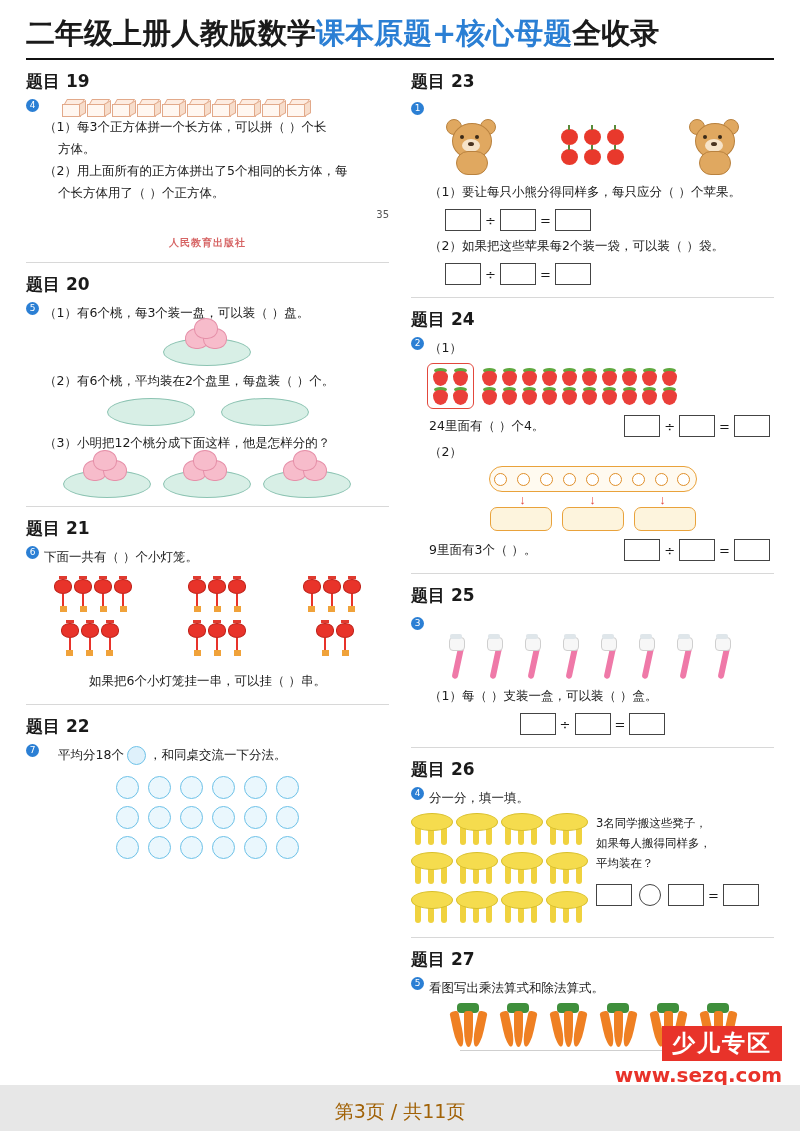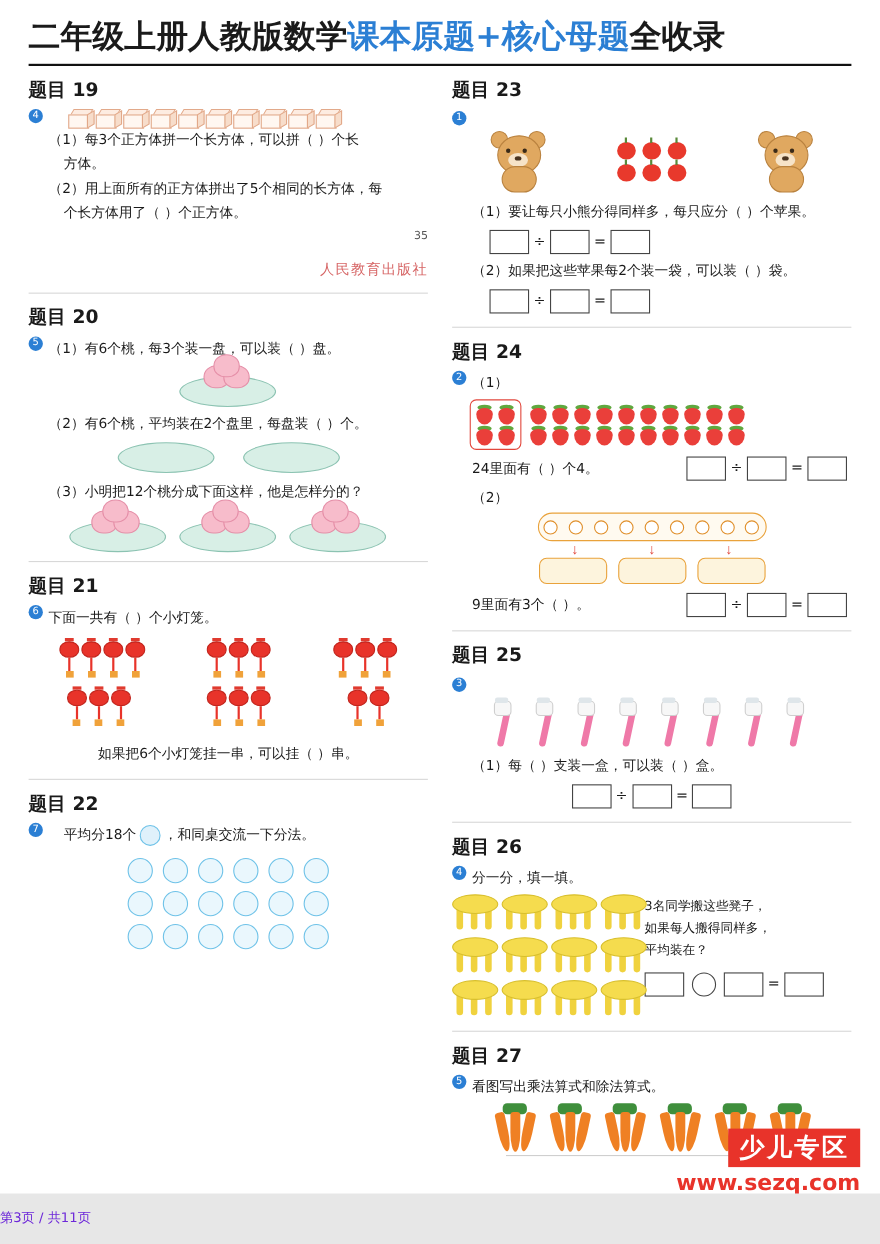--- a/index.html
+++ b/index.html
@@ -78,23 +78,23 @@
   .eqline{margin:6px 0 4px 30px;}
   .eqline.c{margin-left:0;text-align:center;}
   
   .art{margin:6px 0;}
   .cubes{display:flex;gap:3px;padding-left:18px;}
   .cube{position:relative;width:22px;height:17px;}
   .cube .top{position:absolute;left:3px;top:0;width:16px;height:5px;background:#fdece1;border:1px solid #e2a98a;transform:skewX(-30deg);}
   .cube .front{position:absolute;left:0;top:5px;width:17px;height:11px;background:#fff7f1;border:1px solid #e2a98a;}
   .cube .side{position:absolute;left:17px;top:3px;width:5px;height:11px;background:#f7ddcb;border:1px solid #e2a98a;transform:skewY(-30deg);}
   .stamp{
-    text-align:right;color:#cf4a4a;font-size:13px;
+    text-align:center;color:#cf4a4a;font-size:10px;
     font-family:"DejaVu Serif",serif;letter-spacing:1px;
-    opacity:.85;margin-top:16px;
+    opacity:.85;margin-top:16px;font-weight:bold;
   }
   .pagenum-inline{
     text-align:right;font-size:10px;color:#555;
     font-family:"DejaVu Sans",sans-serif;
     margin-top:6px;
   }
   
   .plate{
     width:86px;height:26px;border-radius:50%;
     background:#d8efe6;border:1px solid #8cc3b2;
@@ -172,22 +172,22 @@
   .carrot.c{left:28px;transform:rotate(12deg);}
   .footline{
     position:absolute;left:460px;right:26px;top:1050px;border-top:1px solid #cfcfcf;
   }
   
   .footer{
     position:absolute;left:0;bottom:0;width:800px;height:46px;
     background:#e7e7e7;
   }
   .footer-text{
-    position:absolute;left:0;right:0;top:14px;
-    font-size:12px;font-family:"DejaVu Sans",sans-serif;color:#6d28d9;
+    position:absolute;left:0;right:0;top:14px;text-align:center;
+    font-size:19px;font-family:"DejaVu Sans",sans-serif;color:#a16207;
   }
   .brand{
     position:absolute;right:18px;bottom:44px;text-align:right;
   }
   .brand-main{
     background:#e8332a;color:#fff;font-weight:bold;
     font-family:"DejaVu Sans",sans-serif;font-size:23px;
     padding:2px 10px;display:inline-block;letter-spacing:2px;
   }
   .brand-sub{
@@ -754,21 +754,21 @@
       </div>
 
       <div class="sep"></div>
 
       <div>
         <div class="qtitle">题目 26</div>
         <div class="row">
           <span class="numdot">4</span>
           <div class="txt">分一分，填一填。</div>
         </div>
-        <div style="display:flex;align-items:flex-start;margin-top:4px">
+        <div style="display:flex;gap:10px;align-items:flex-start;margin-top:4px">
           <div class="stools">
             <div class="stool-row">
               <div class="stool">
                   <div class="leg l"></div>
                   <div class="leg m"></div>
                   <div class="leg r"></div>
                   <div class="seat"></div>
                 </div>
               <div class="stool">
                   <div class="leg l"></div>

